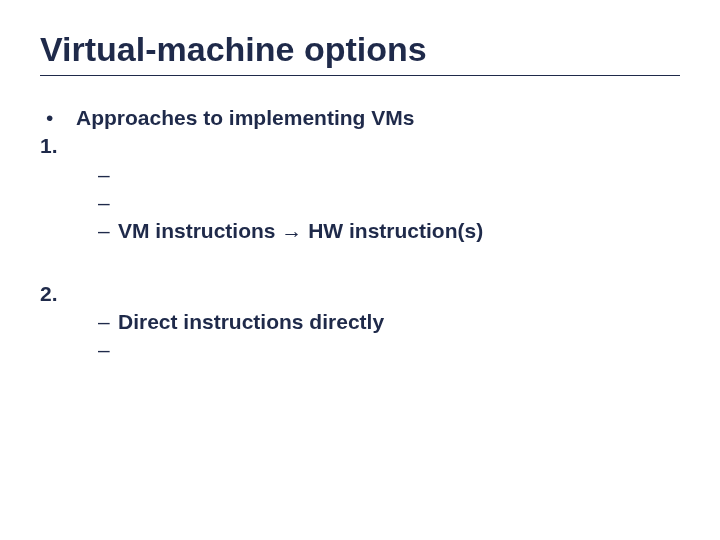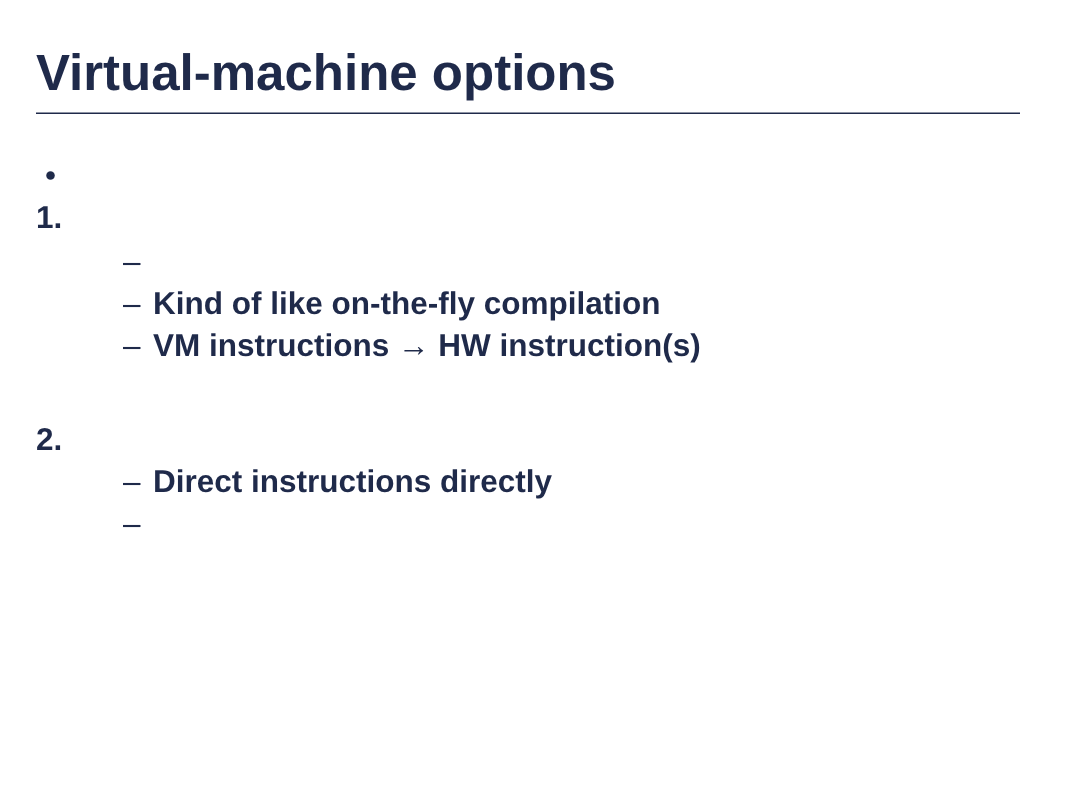--- a/index.html
+++ b/index.html
@@ -8,21 +8,21 @@
     width: 720px;
     height: 540px;
     background: #ffffff;
     font-family: Arial, Helvetica, sans-serif;
     color: #1f2a4a;
   }
   .slide {
     box-sizing: border-box;
     width: 720px;
     height: 540px;
-    padding: 30px 40px 30px 24px;
+    padding: 30px 40px 30px 40px;
     position: relative;
   }
   .title {
     font-size: 34px;
     font-weight: bold;
     margin: 0 0 6px 0;
     color: #1f2a4a;
   }
   .rule {
     border: none;
@@ -70,32 +70,32 @@
 
 <div class="slide">
 
   <h1 class="title">Virtual-machine options</h1>
   <hr class="rule">
 
   <div class="body">
 
     <div class="row">
       <span class="bullet-dot">•</span>
+      <span class="bold">Approaches to implementing VMs</span>
     </div>
 
     <div class="row">
       <span class="num">1.</span>
     </div>
 
     <div class="sub row">
       <span class="dash">–</span>
     </div>
     <div class="sub row">
       <span class="dash">–</span>
-      <span class="bold">Kind of like on-the-fly compilation</span>
     </div>
     <div class="sub row">
       <span class="dash">–</span>
       <span class="bold">VM instructions → HW instruction(s)</span>
     </div>
 
     <div class="gap"></div>
 
     <div class="row">
       <span class="num">2.</span>

